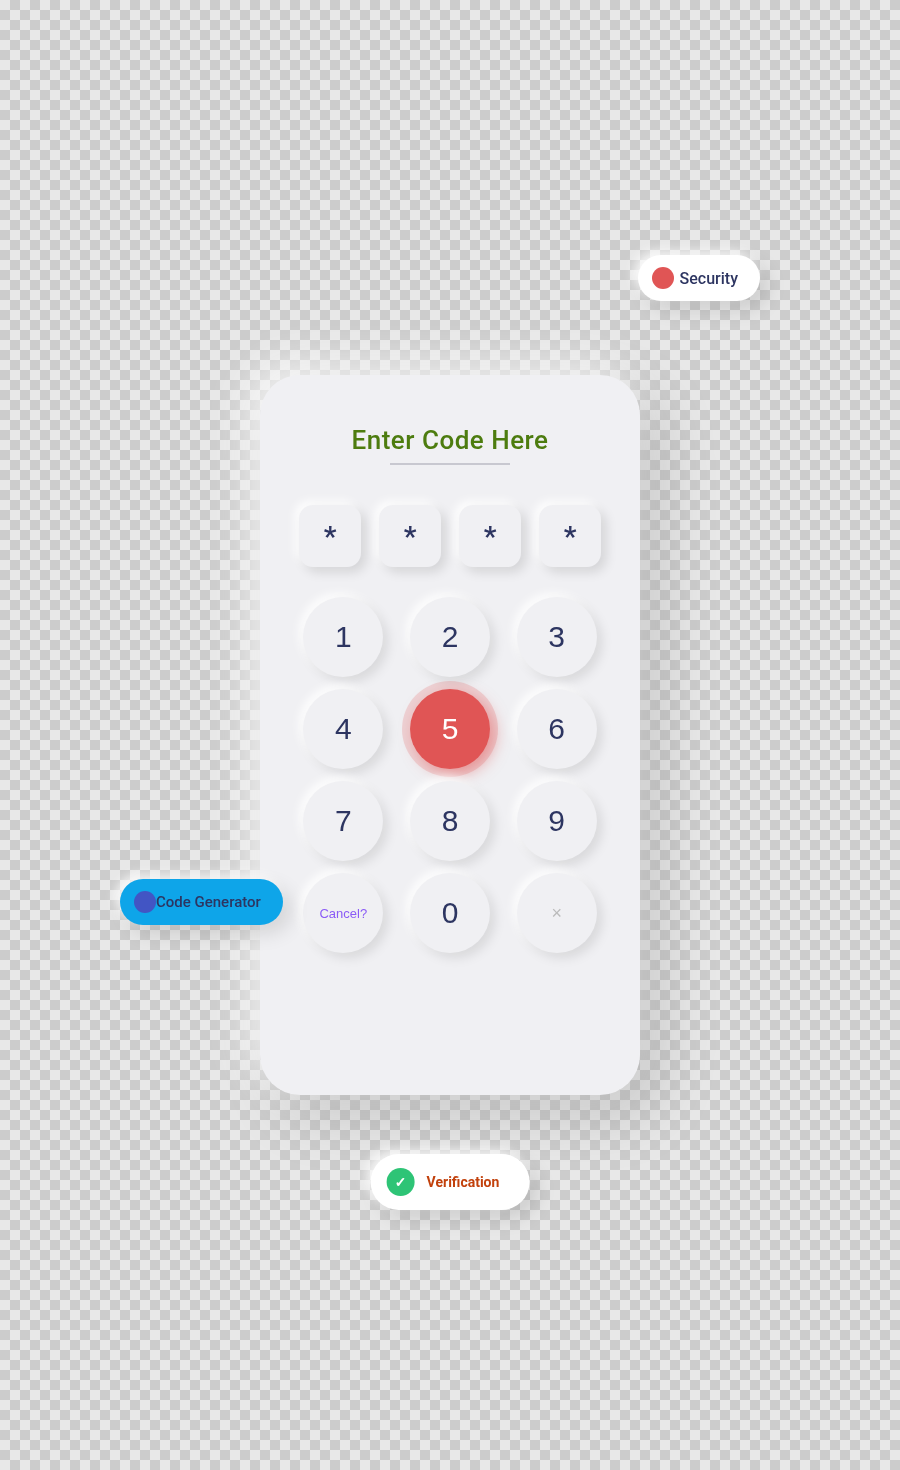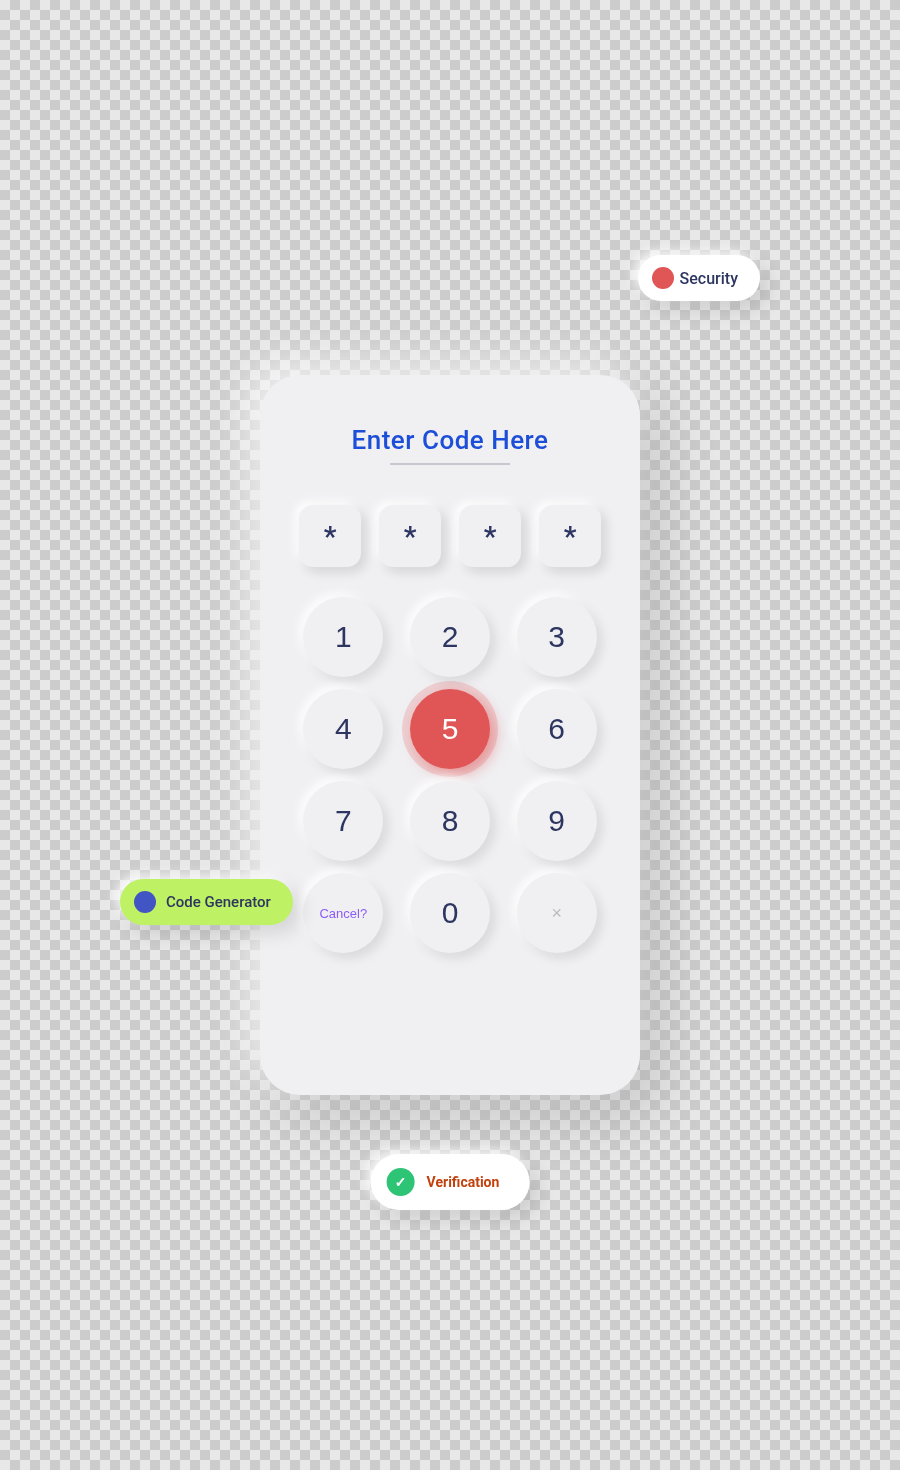--- a/index.html
+++ b/index.html
@@ -54,21 +54,21 @@
     
     .title-area {
       text-align: center;
       margin-bottom: 10px;
       width: 100%;
     }
 
     .title-text {
       font-size: 26px;
       font-weight: 500;
-      color: #1d4ed8;
+      color: #4d7c0f;
       letter-spacing: 0.5px;
     }
 
     .title-underline {
       width: 120px;
       height: 2px;
       background: #c8c8d0;
       margin: 8px auto 0 auto;
     }
 
@@ -171,29 +171,29 @@
       font-size: 16px;
       font-weight: 500;
       color: #2d3561;
     }
 
     
     .code-gen-badge {
       position: absolute;
       bottom: 260px;
       left: -80px;
-      background: #bef264;
+      background: #0ea5e9;
       border-radius: 30px;
       padding: 12px 22px 12px 14px;
       box-shadow:
         8px 8px 20px rgba(0,0,0,0.12),
         -4px -4px 12px rgba(255,255,255,0.9);
       display: flex;
       align-items: center;
-      gap: 10px;
+      gap: 0;
       z-index: 10;
     }
 
     .code-gen-dot {
       width: 22px;
       height: 22px;
       border-radius: 50%;
       background: #4255c4;
     }
 

